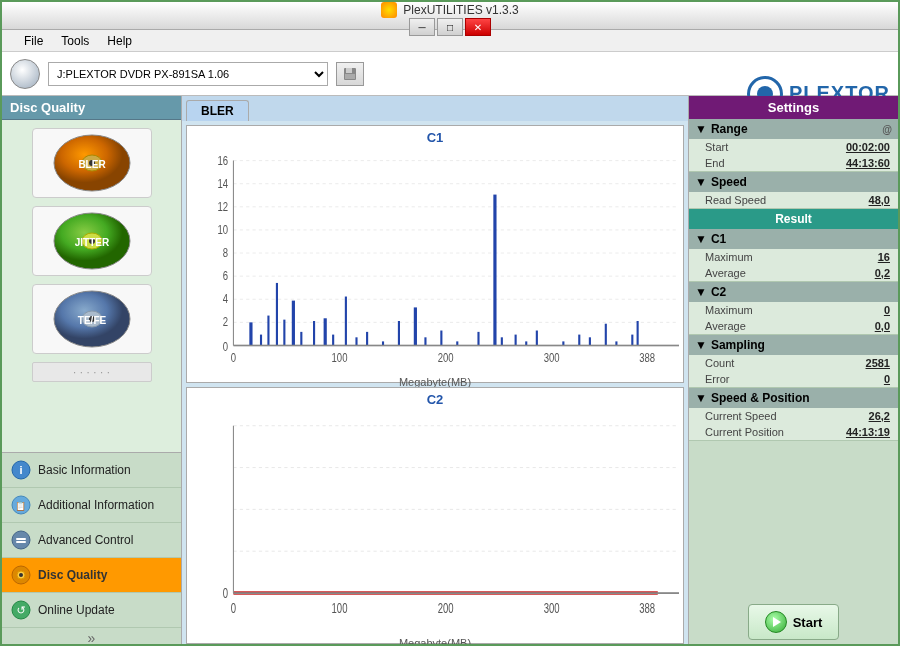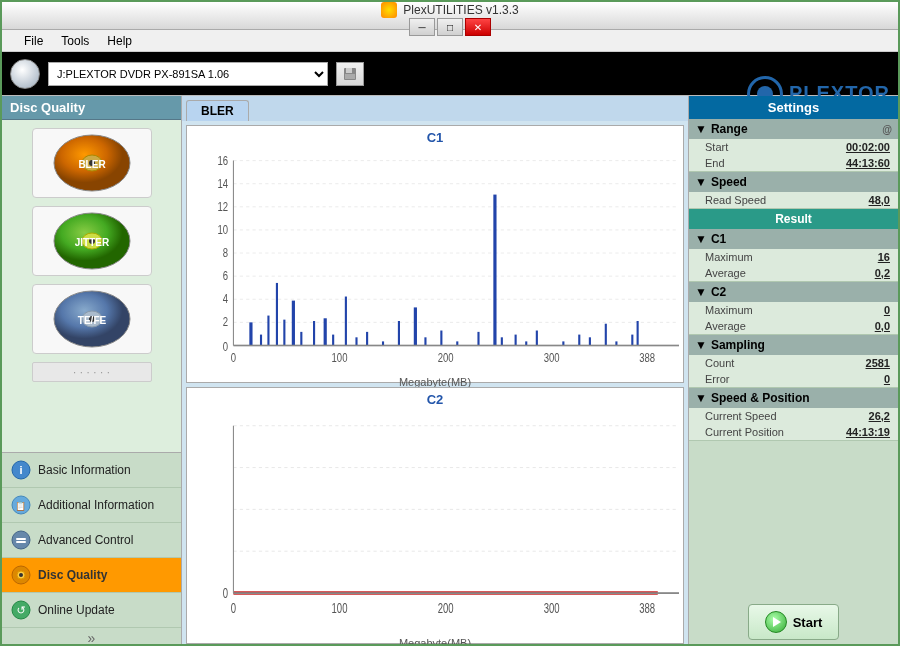--- a/index.html
+++ b/index.html
@@ -12,21 +12,21 @@
     .title-bar-title { font-size: 12px; color: #333; }
     .title-bar-controls { display: flex; gap: 2px; }
     .title-btn { width: 26px; height: 18px; border: 1px solid #999; background: linear-gradient(to bottom, #f0f0f0, #d0d0d0); display: flex; align-items: center; justify-content: center; cursor: pointer; font-size: 10px; }
     .title-btn.close { background: linear-gradient(to bottom, #f44, #c00); color: white; border-color: #a00; }
 
     
     .menu-bar { background: #f0f0f0; height: 22px; display: flex; align-items: center; padding: 0 14px; border-bottom: 1px solid #ccc; gap: 2px; }
     .menu-item { padding: 2px 8px; cursor: pointer; font-size: 12px; }
 
     
-    .toolbar { background: #000000; height: 44px; display: flex; align-items: center; padding: 0 8px; border-bottom: 1px solid #bbb; gap: 8px; }
+    .toolbar { background: #ffffff; height: 44px; display: flex; align-items: center; padding: 0 8px; border-bottom: 1px solid #bbb; gap: 8px; }
     .drive-icon { width: 30px; height: 30px; background: radial-gradient(circle at 40% 35%, #ffffff, #9aaabb); border-radius: 50%; border: 1px solid #888; }
     .drive-select { width: 280px; height: 24px; border: 1px solid #aaa; background: white; font-size: 11px; padding: 0 4px; }
     .toolbar-save-btn { width: 28px; height: 24px; border: 1px solid #999; background: linear-gradient(to bottom, #f0f0f0, #d8d8d8); display: flex; align-items: center; justify-content: center; cursor: pointer; }
     .plextor-logo { margin-left: auto; display: flex; align-items: center; gap: 6px; margin-top: 40px; }
     .plextor-logo-circle { width: 36px; height: 36px; border: 3px solid #2266aa; border-radius: 50%; display: flex; align-items: center; justify-content: center; }
     .plextor-logo-inner { width: 16px; height: 16px; background: #2266aa; border-radius: 50%; }
     .plextor-text { font-size: 20px; font-weight: bold; color: #2266aa; letter-spacing: 1px; }
 
     
     .main { display: flex; height: calc(646px - 94px); }
@@ -51,21 +51,21 @@
     .tab { padding: 3px 14px; border: 1px solid #aaa; border-bottom: none; background: #d8eaf8; cursor: pointer; font-size: 12px; border-radius: 3px 3px 0 0; }
     .tab.active { background: #b8d4f0; font-weight: bold; }
     .charts-area { flex: 1; display: flex; flex-direction: column; padding: 4px; gap: 4px; overflow: hidden; }
     .chart-container { background: white; border: 1px solid #aaa; flex: 1; padding: 4px; position: relative; }
     .chart-title { text-align: center; font-weight: bold; color: #2255aa; font-size: 13px; margin-bottom: 2px; }
     .chart-svg { width: 100%; height: calc(100% - 30px); }
     .chart-xlabel { text-align: center; font-size: 11px; color: #555; margin-top: 8px; }
 
     
     .settings-panel { width: 210px; background: #c8dcc8; border-left: 1px solid #aaa; display: flex; flex-direction: column; }
-    .settings-header { background: #0369a1; color: white; font-weight: bold; text-align: center; padding: 4px; font-size: 13px; }
+    .settings-header { background: #701a75; color: white; font-weight: bold; text-align: center; padding: 4px; font-size: 13px; }
     .settings-body { flex: 1; padding: 0; }
     .settings-section { border-bottom: 1px solid #b0c8b0; }
     .section-title { background: #9ab0aa; padding: 3px 6px; font-weight: bold; font-size: 12px; display: flex; align-items: center; gap: 4px; }
     .section-at { margin-left: auto; font-size: 10px; color: #555; }
     .section-row { display: flex; justify-content: space-between; padding: 2px 8px 2px 16px; font-size: 11px; background: #dceadc; }
     .section-row .label { color: #444; }
     .section-row .value { color: #222; font-weight: bold; text-decoration: underline; }
     .result-header { background: #2a9a88; color: white; font-weight: bold; text-align: center; padding: 3px 6px; font-size: 12px; }
     .start-area { padding: 8px; display: flex; justify-content: center; }
     .start-btn { display: flex; align-items: center; gap: 6px; padding: 6px 16px; border: 1px solid #88aa88; background: linear-gradient(to bottom, #e8f8e8, #c8e8c8); cursor: pointer; border-radius: 4px; font-size: 13px; font-weight: bold; }

